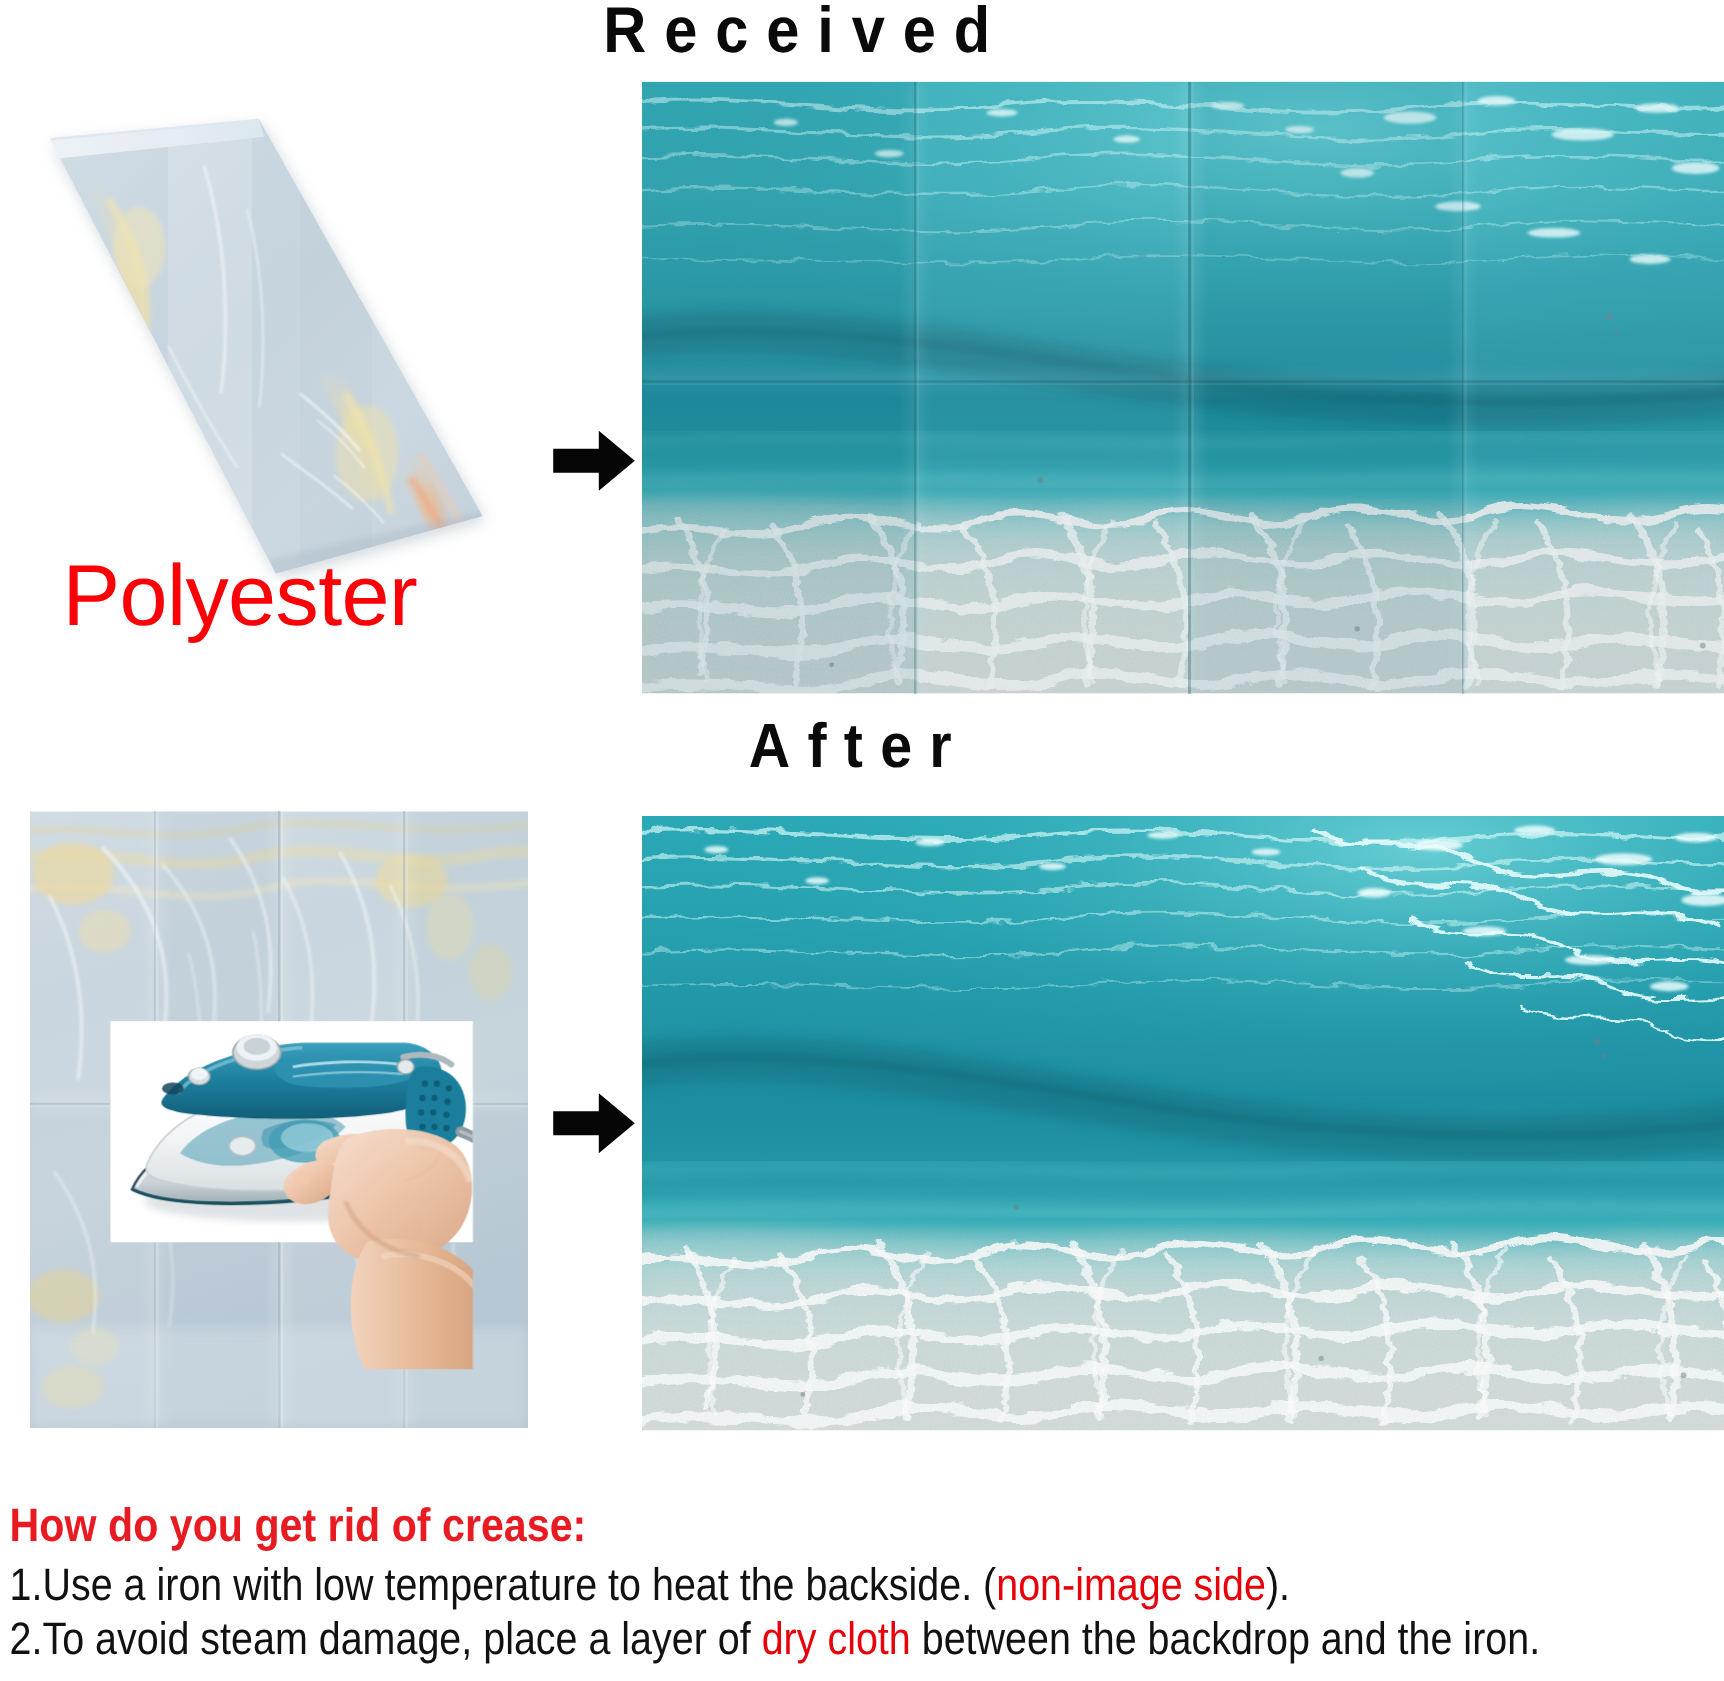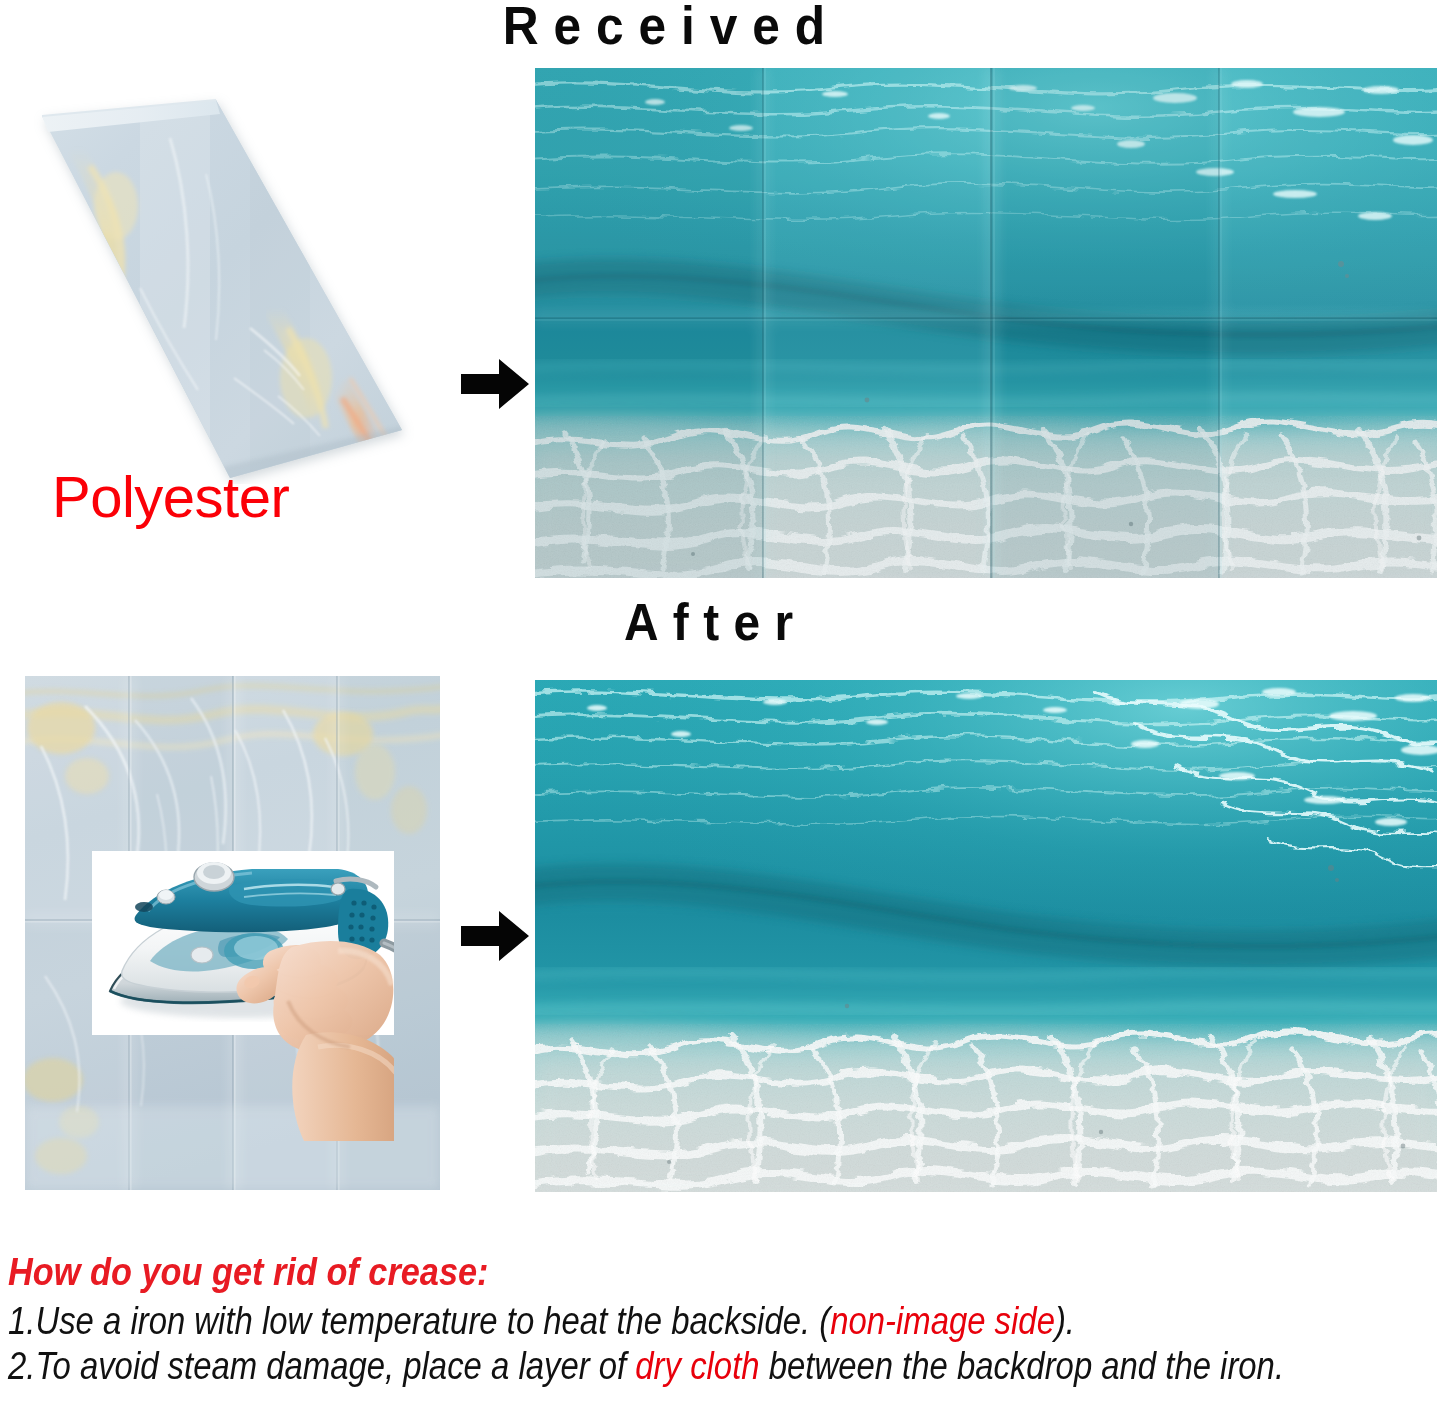--- a/index.html
+++ b/index.html
@@ -37,21 +37,21 @@
     top: 592px;
     font-size: 52px;
     line-height: 60px;
   }
 
   
   #polyester-label {
     position: absolute;
     left: 52px;
     top: 456px;
-    font-size: 58px;
+    font-size: 72px;
     line-height: 82px;
     color: #fb0007;
     font-family: "Liberation Sans", sans-serif;
     font-weight: normal;
     letter-spacing: -0.5px;
     z-index: 8;
   }
 
   
   .arrow-icon {
@@ -119,21 +119,20 @@
     z-index: 5;
     overflow: visible;
   }
 
   
   #instructions {
     position: absolute;
     left: 8px;
     top: 1249px;
     width: 1429px;
-    font-style: italic;
   }
   .instr-head {
     font-family: "Liberation Sans Narrow", "Liberation Sans", sans-serif;
     font-weight: bold;
     font-size: 39px;
     line-height: 46px;
     color: #e81b23;
     transform: scaleX(0.88);
     transform-origin: left center;
     white-space: nowrap;

